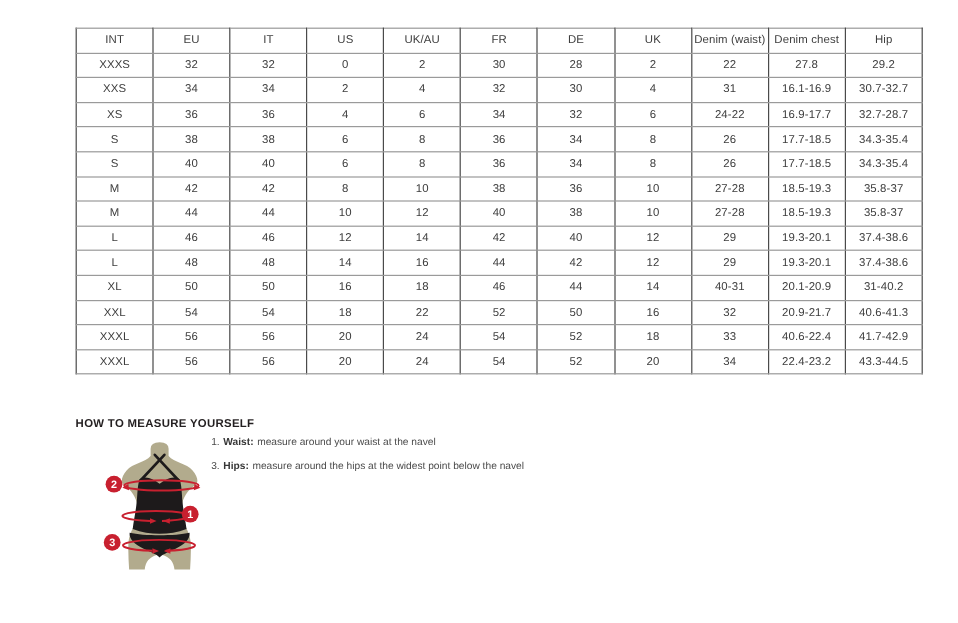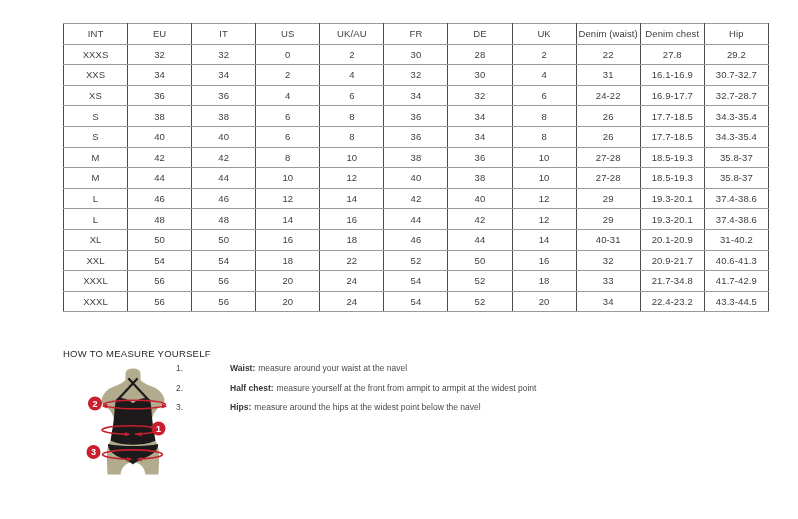--- a/index.html
+++ b/index.html
@@ -32,34 +32,34 @@
     font-size: 9.5px;
     font-weight: 400;
     color: #3d3d3d;
     white-space: nowrap;
     letter-spacing: 0.1px;
   }
 
   
   .measure-title {
     position: absolute; left: 63px; top: 348px;
-    font-size: 9.5px; font-weight: 400;
+    font-size: 9.5px; font-weight: 700;
     color: #231f20; letter-spacing: 0.25px;
   }
   .figure {
     position: absolute; left: 80px; top: 367px;
     width: 105px; height: 140px;
   }
   .steps {
     position: absolute; left: 176px; top: 363px;
     font-size: 8.5px; color: #4a4a4a;
   }
   .step { margin: 0 0 8.6px 0; line-height: 11px; }
   .step-num { margin-right: 3px; }
-  .step-label { font-weight: 700; color: #373737; margin-right: 3px; margin-left: 44px; }
+  .step-label { font-weight: 700; color: #373737; margin-right: 3px; }
 
   
   .tan   { fill: #b2ab8d; }
   .blk   { fill: #1d1a1b; }
   .strap { stroke: #1d1a1b; stroke-width: 2.2; fill: none; stroke-linecap: round; }
   .tape  { fill: none; stroke: #c8202f; stroke-width: 1.6; }
   .arrow { fill: #c8202f; }
   .badge { fill: #c8202f; }
   .badge-num {
     font-family: "Liberation Sans", sans-serif;
@@ -233,21 +233,21 @@
       <tr>
         <td>XXXL</td>
         <td>56</td>
         <td>56</td>
         <td>20</td>
         <td>24</td>
         <td>54</td>
         <td>52</td>
         <td>18</td>
         <td>33</td>
-        <td>21.7-34.8</td>
+        <td>40.6-22.4</td>
         <td>41.7-42.9</td>
       </tr>
       <tr>
         <td>XXXL</td>
         <td>56</td>
         <td>56</td>
         <td>20</td>
         <td>24</td>
         <td>54</td>
         <td>52</td>
@@ -325,18 +325,15 @@
 
   <circle class="badge" cx="13.5" cy="85" r="7"></circle>
   <text class="badge-num" x="13.5" y="88.3">3</text>
 </svg>
 
 <div class="steps">
   <div class="step">
     <span class="step-num">1.</span><span class="step-label">Waist:</span><span class="step-text">measure around your waist at the navel</span>
   </div>
   <div class="step">
-    <span class="step-num">2.</span><span class="step-label">Half chest:</span><span class="step-text">measure yourself at the front from armpit to armpit at the widest point</span>
-  </div>
-  <div class="step">
     <span class="step-num">3.</span><span class="step-label">Hips:</span><span class="step-text">measure around the hips at the widest point below the navel</span>
   </div>
 </div>
 
 </body></html>

